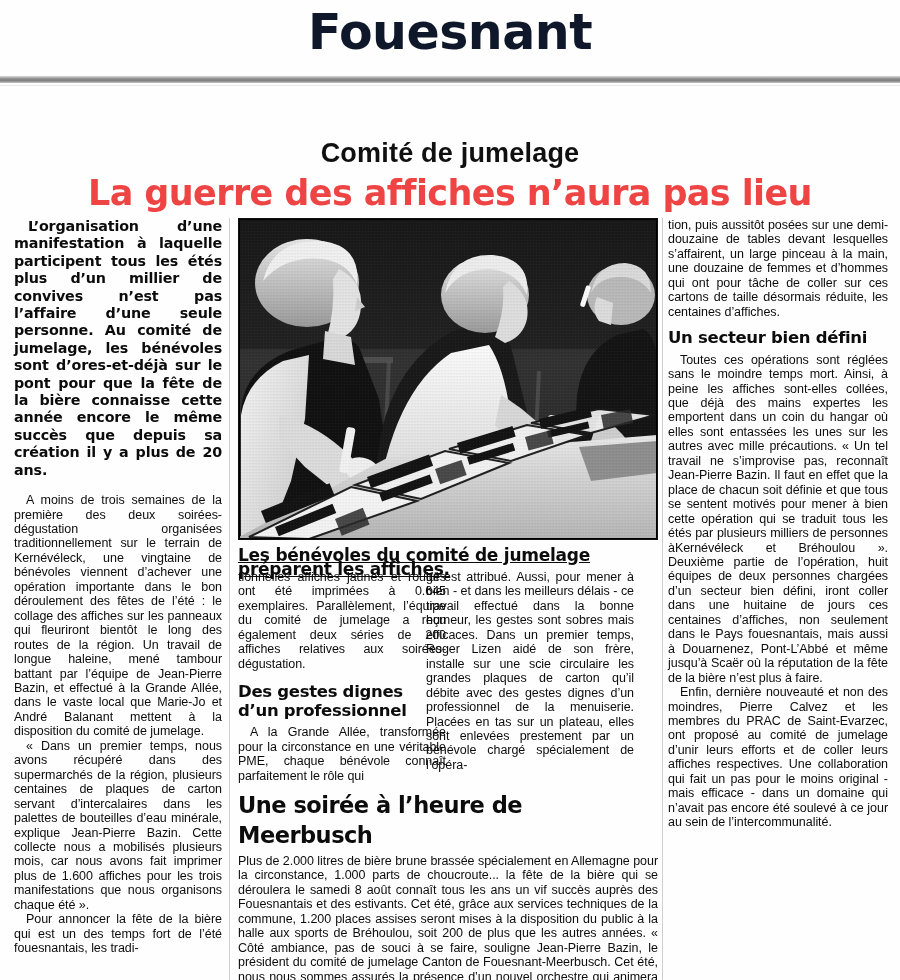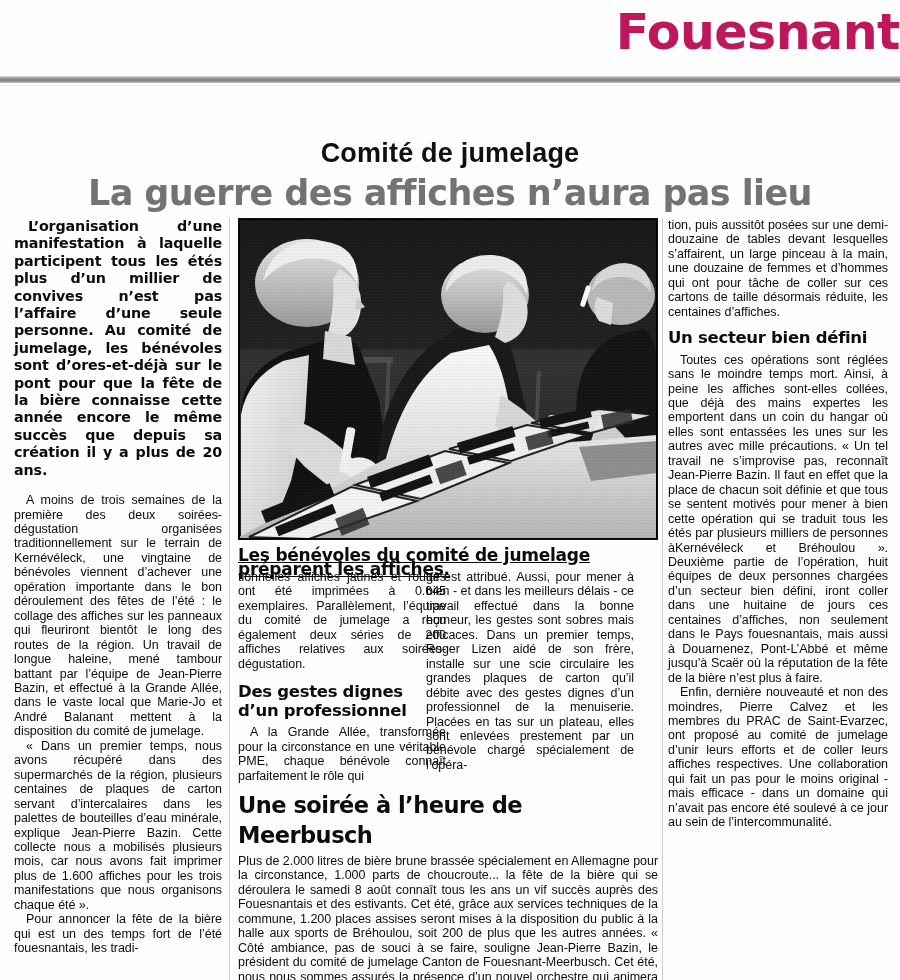--- a/index.html
+++ b/index.html
@@ -28,22 +28,21 @@
     text-align: center;
     padding-top: 4px;
   }
   .masthead-title {
     font-family: "DejaVu Sans", sans-serif;
     font-weight: 700;
     font-size: 49px;
     letter-spacing: -0.5px;
     line-height: 58px;
     margin: 0;
-    color: #be185d;
-    text-align: right;
+    color: #0f172a;
   }
   .masthead-rule {
     margin: 14px 0 0 0;
     height: 7px;
     background: linear-gradient(180deg,#d8d8d8 0%, #8e8e8e 35%, #6d6d6d 60%, #bcbcbc 100%);
     opacity: .92;
   }
   .masthead-rule-thin {
     height: 1px;
     background: #e9e9e9;
@@ -61,21 +60,21 @@
     color: #101010;
   }
   .headline {
     text-align: center;
     font-family: "DejaVu Sans", sans-serif;
     font-weight: 700;
     font-size: 35px;
     line-height: 40px;
     letter-spacing: -0.6px;
     margin: 5px 0 0 0;
-    color: #737373;
+    color: #ef4444;
   }
 
   
   .columns {
     position: absolute;
     top: 218px;
     left: 14px;
     width: 874px;
   }
 

